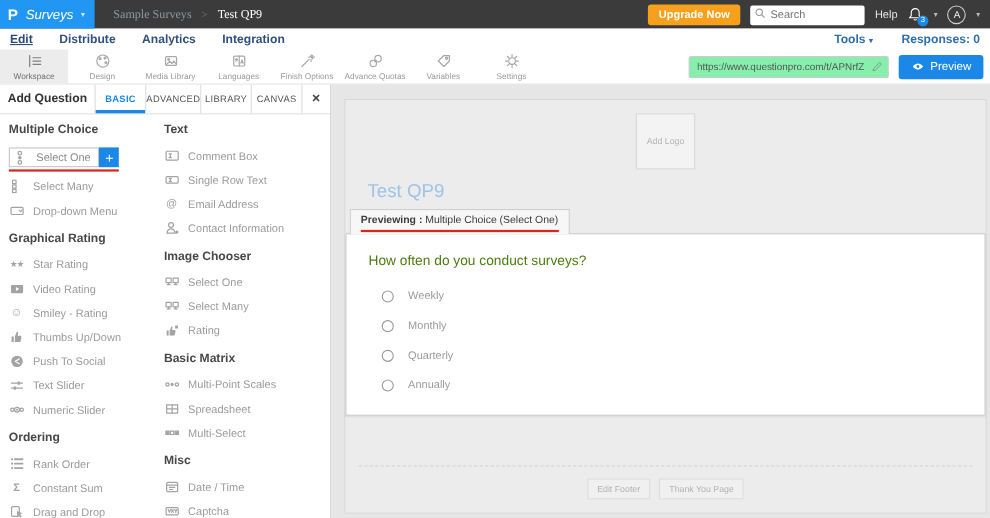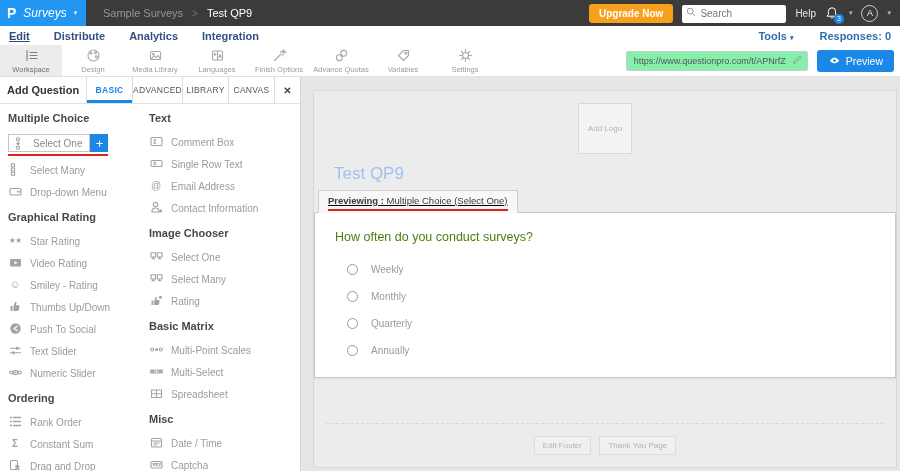--- a/index.html
+++ b/index.html
@@ -6,21 +6,21 @@
   html,body { width:900px; height:471px; overflow:hidden; }
   body { font-family:"Liberation Sans", sans-serif; background:#fff; position:relative; }
 
   
   .topbar { height:26px; background:#3b3b3b; display:flex; align-items:center; }
   .brand { width:86px; height:26px; background:#2196f3; display:flex; align-items:center; padding:0 7px; gap:7px; cursor:pointer; }
   .logo { color:#fff; font-weight:bold; font-size:14px; line-height:1; }
   .brand-label { color:#fff; font-size:12px;font-style:italic; }
   .caret { font-size:7px; color:#dce9f8; }
   .caret.dk { color:#bbb; }
-  .crumbs { display:flex; align-items:center; gap:9px; margin-left:17px; font-size:11px; }
+  .crumbs { display:flex; align-items:center; gap:9px; margin-left:17px; font-size:11px;font-family:Liberation Serif, serif; }
   .crumb-parent { color:#8d98a3; }
   .crumb-sep { color:#777; font-size:10px; }
   .crumb-current { color:#fff; }
   .top-right { margin-left:auto; display:flex; align-items:center; gap:9px; padding-right:9px; }
   .upgrade { background:#f7a01d; color:#fff; font-size:10px; font-weight:bold; padding:4px 10px; border:none; border-radius:3px; cursor:pointer; font-family:inherit; }
   .search { position:relative; }
   .search input { width:104px; height:18px; border:none; border-radius:2px; font-size:10px; padding:0 4px 0 18px; font-family:inherit; color:#444; }
   .search svg { position:absolute; left:4px; top:4px; width:10px; height:10px; }
   .help { color:#e8e8e8; font-size:10px; cursor:pointer; }
   .bell { position:relative; width:15px; height:15px; cursor:pointer; }
@@ -76,21 +76,21 @@
   .sel-row { display:flex; align-items:stretch; }
   .sel-box { display:flex; align-items:center; gap:6px; border:1px solid #c5c5c5; background:#fff; height:18px; padding:0 7px 0 4px; font-size:10px; color:#8a8a8a; cursor:pointer; }
   .sel-plus { width:18px; height:18px; background:#1b87e6; color:#fff; display:flex; align-items:center; justify-content:center; font-size:13px; line-height:1; cursor:pointer; }
 
   
   .main { flex:1; background:#e6e6e6; overflow:hidden; }
   .canvas { margin:13px 3px 0 12px; background:#ececec; border:1px solid #d9d9d9; padding-bottom:12px; }
   .addlogo-row { text-align:center; padding-top:12px; }
   .addlogo { display:inline-block; font-size:8px; color:#b3b3b3; background:#f3f3f3; border:1px solid #d8d8d8; padding:20px 9px; cursor:pointer; }
   .survey-title { font-size:17px; color:#9dc3ea; margin:10px 0 6px 20px; font-weight:normal; }
-  .pv-tab { display:inline-block; background:#f7f7f7; border:1px solid #cfcfcf; border-bottom:none; padding:4px 9px 2px; margin-left:4px; margin-bottom:-1px; position:relative; z-index:2;text-decoration:underline; }
+  .pv-tab { display:inline-block; background:#f7f7f7; border:1px solid #cfcfcf; border-bottom:none; padding:4px 9px 2px; margin-left:4px; margin-bottom:-1px; position:relative; z-index:2; }
   .pv-line1 { font-size:9.5px; color:#3c3c3c; white-space:nowrap; }
   .pv-prefix { font-weight:bold; }
   .pv-underline { height:2px; background:#d9261c; margin-top:3px; }
   .card { background:#fff; border:1px solid #c9c9c9; box-shadow:0 1px 2px rgba(0,0,0,.07); padding:17px 20px 6px; position:relative; z-index:1; }
   .question { font-size:12.5px; color:#4d7c0f; margin-bottom:19px; }
   .opt { display:flex; align-items:center; gap:13px; margin-bottom:15px; height:12px;margin-left:12px; }
   .radio { width:11px; height:11px; border:1px solid #999; border-radius:50%; flex:none; cursor:pointer; }
   .opt-label { font-size:10px; color:#9b9b9b; }
   .canvas-footer { margin:45px 12px 0; border-top:1px dashed #d6d6d6; padding-top:10px; text-align:center; }
   .chip { display:inline-block; font-size:8px; color:#b3b3b3; background:#f0f0f0; border:1px solid #dcdcdc; padding:4px 8px; margin:0 2px; cursor:pointer; }
@@ -437,37 +437,37 @@
                   <circle cx="2.2" cy="6.5" r="1.5"></circle>
                   <circle cx="6.5" cy="6.5" r="1.5" class="fl"></circle>
                   <circle cx="10.8" cy="6.5" r="1.5"></circle>
                 </svg>
               </span>
             <span>Multi-Point Scales</span>
           </div>
           <div class="itm">
             <span class="ic">
                 <svg viewBox="0 0 13 13">
+                  <rect x="1.5" y="3" width="10" height="7.5"></rect>
+                  <path d="M1.5 6.75h10M6.5 3v7.5"></path>
+                </svg>
+              </span>
+            <span>Spreadsheet</span>
+          </div>
+          <div class="itm">
+            <span class="ic">
+                <svg viewBox="0 0 13 13">
                   <rect x=".8" y="5" width="3" height="3"></rect>
                   <path d="M1.3 5.5l2 2M3.3 5.5l-2 2"></path>
                   <rect x="5" y="5" width="3" height="3"></rect>
                   <rect x="9.2" y="5" width="3" height="3"></rect>
                   <path d="M9.7 5.5l2 2M11.7 5.5l-2 2"></path>
                 </svg>
               </span>
             <span>Multi-Select</span>
-          </div>
-          <div class="itm">
-            <span class="ic">
-                <svg viewBox="0 0 13 13">
-                  <rect x="1.5" y="3" width="10" height="7.5"></rect>
-                  <path d="M1.5 6.75h10M6.5 3v7.5"></path>
-                </svg>
-              </span>
-            <span>Spreadsheet</span>
           </div>
         </div>
         <div class="sec">
           <div class="sec-title">Misc</div>
           <div class="itm">
             <span class="ic">
                 <svg viewBox="0 0 13 13">
                   <rect x="1.5" y="2.5" width="10" height="8.5" rx="1"></rect>
                   <path d="M1.5 5h10M4 7h5M4 9h3"></path>
                 </svg>

